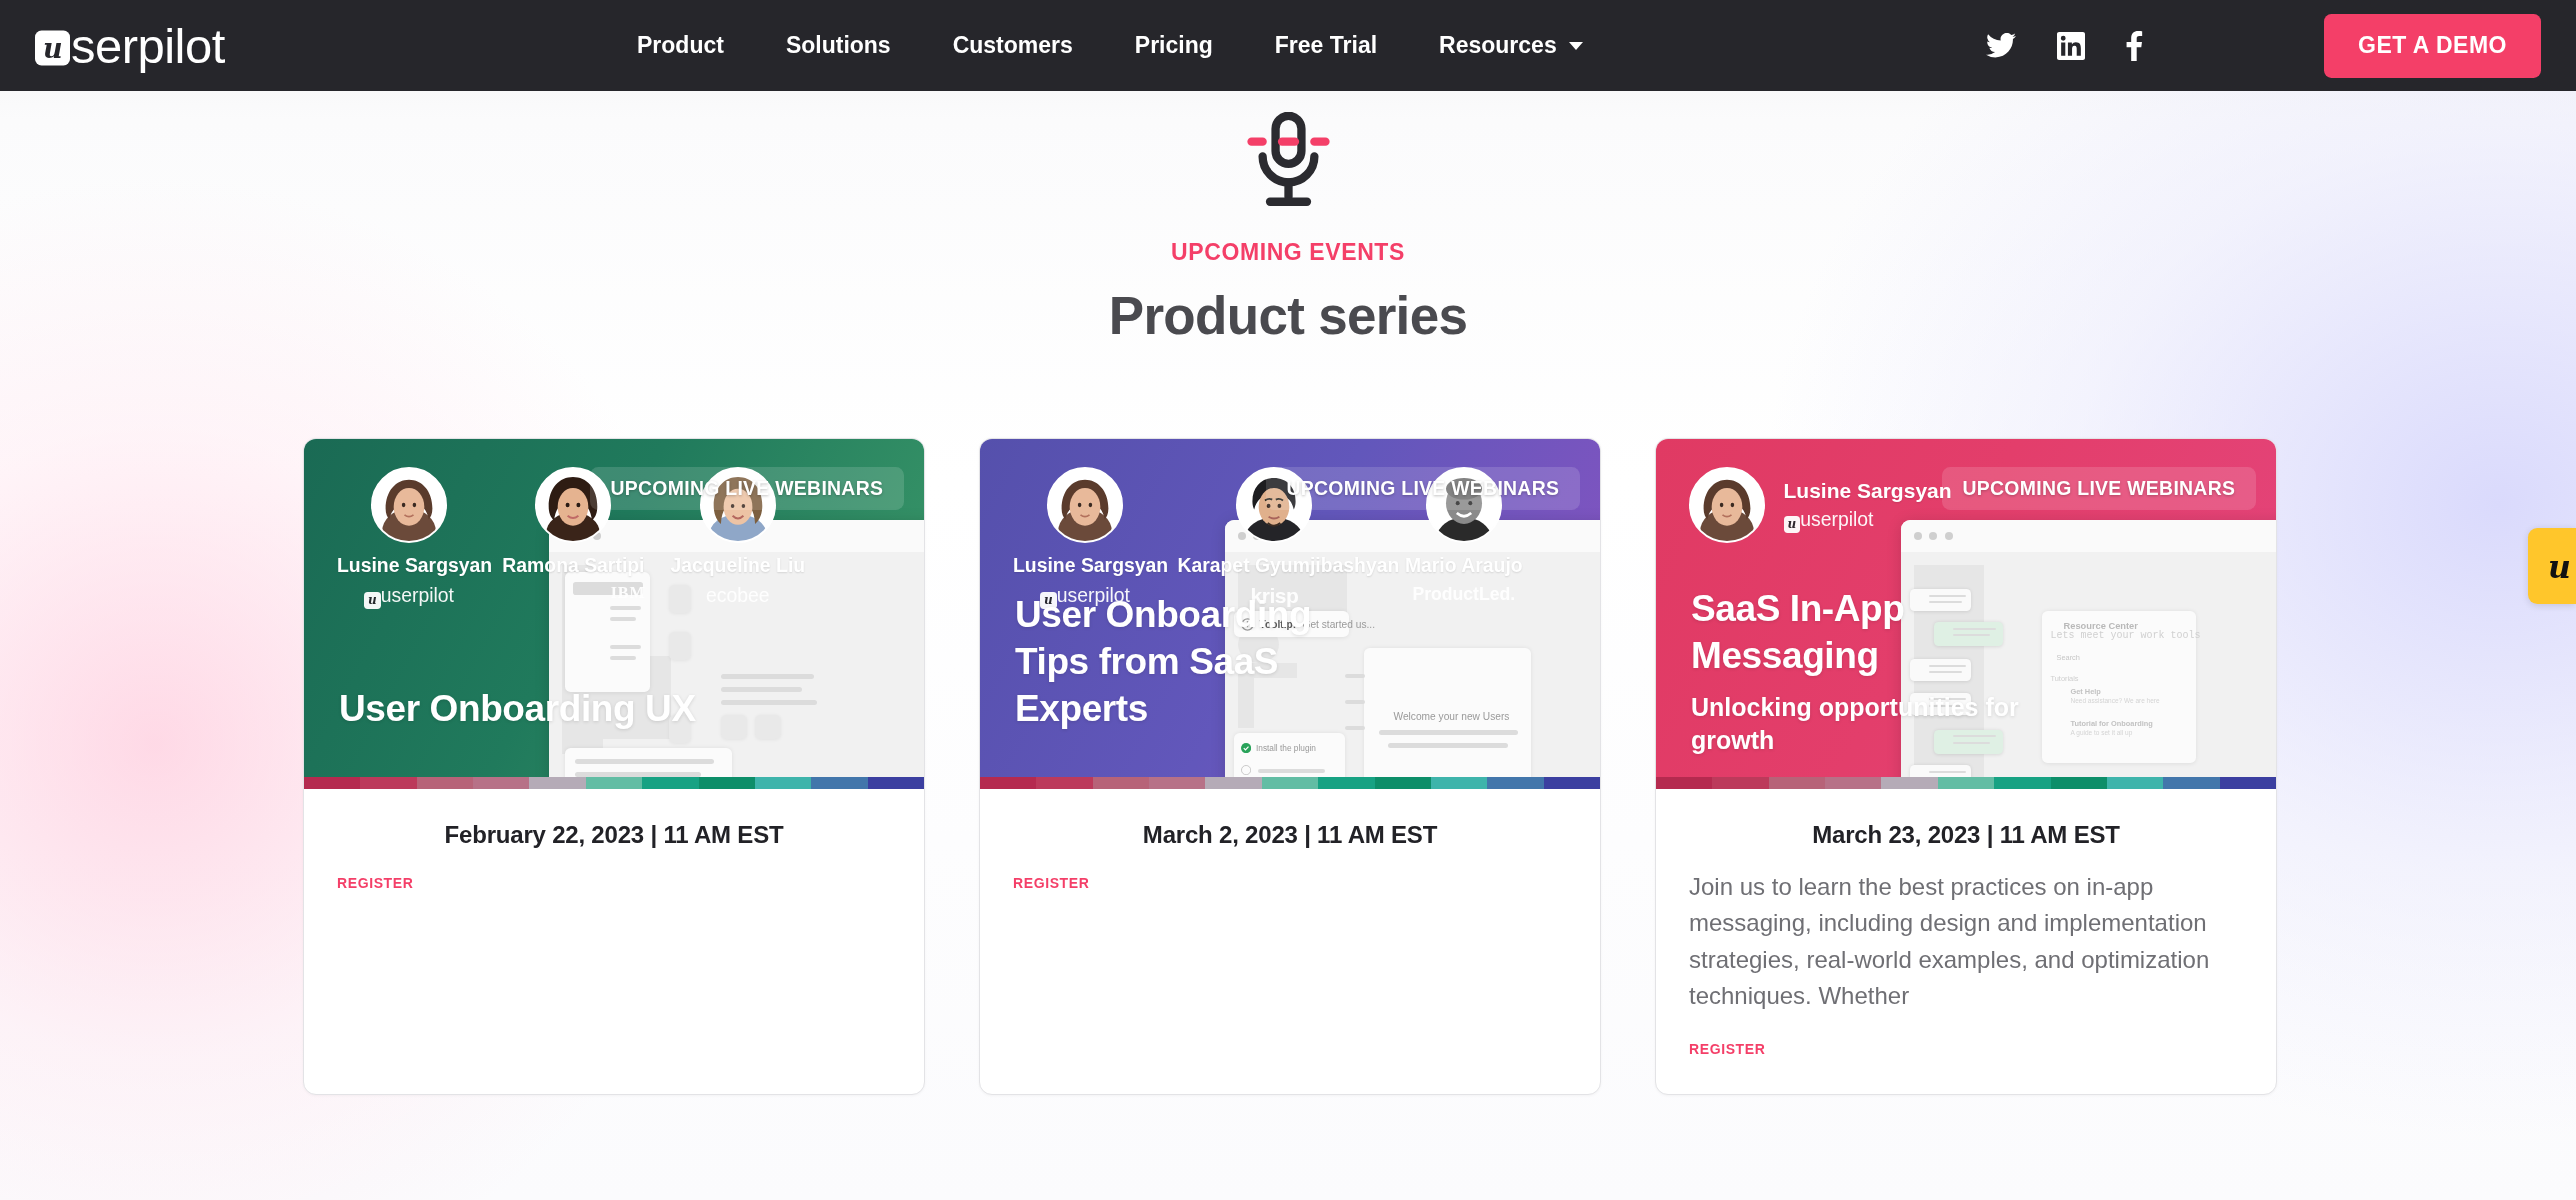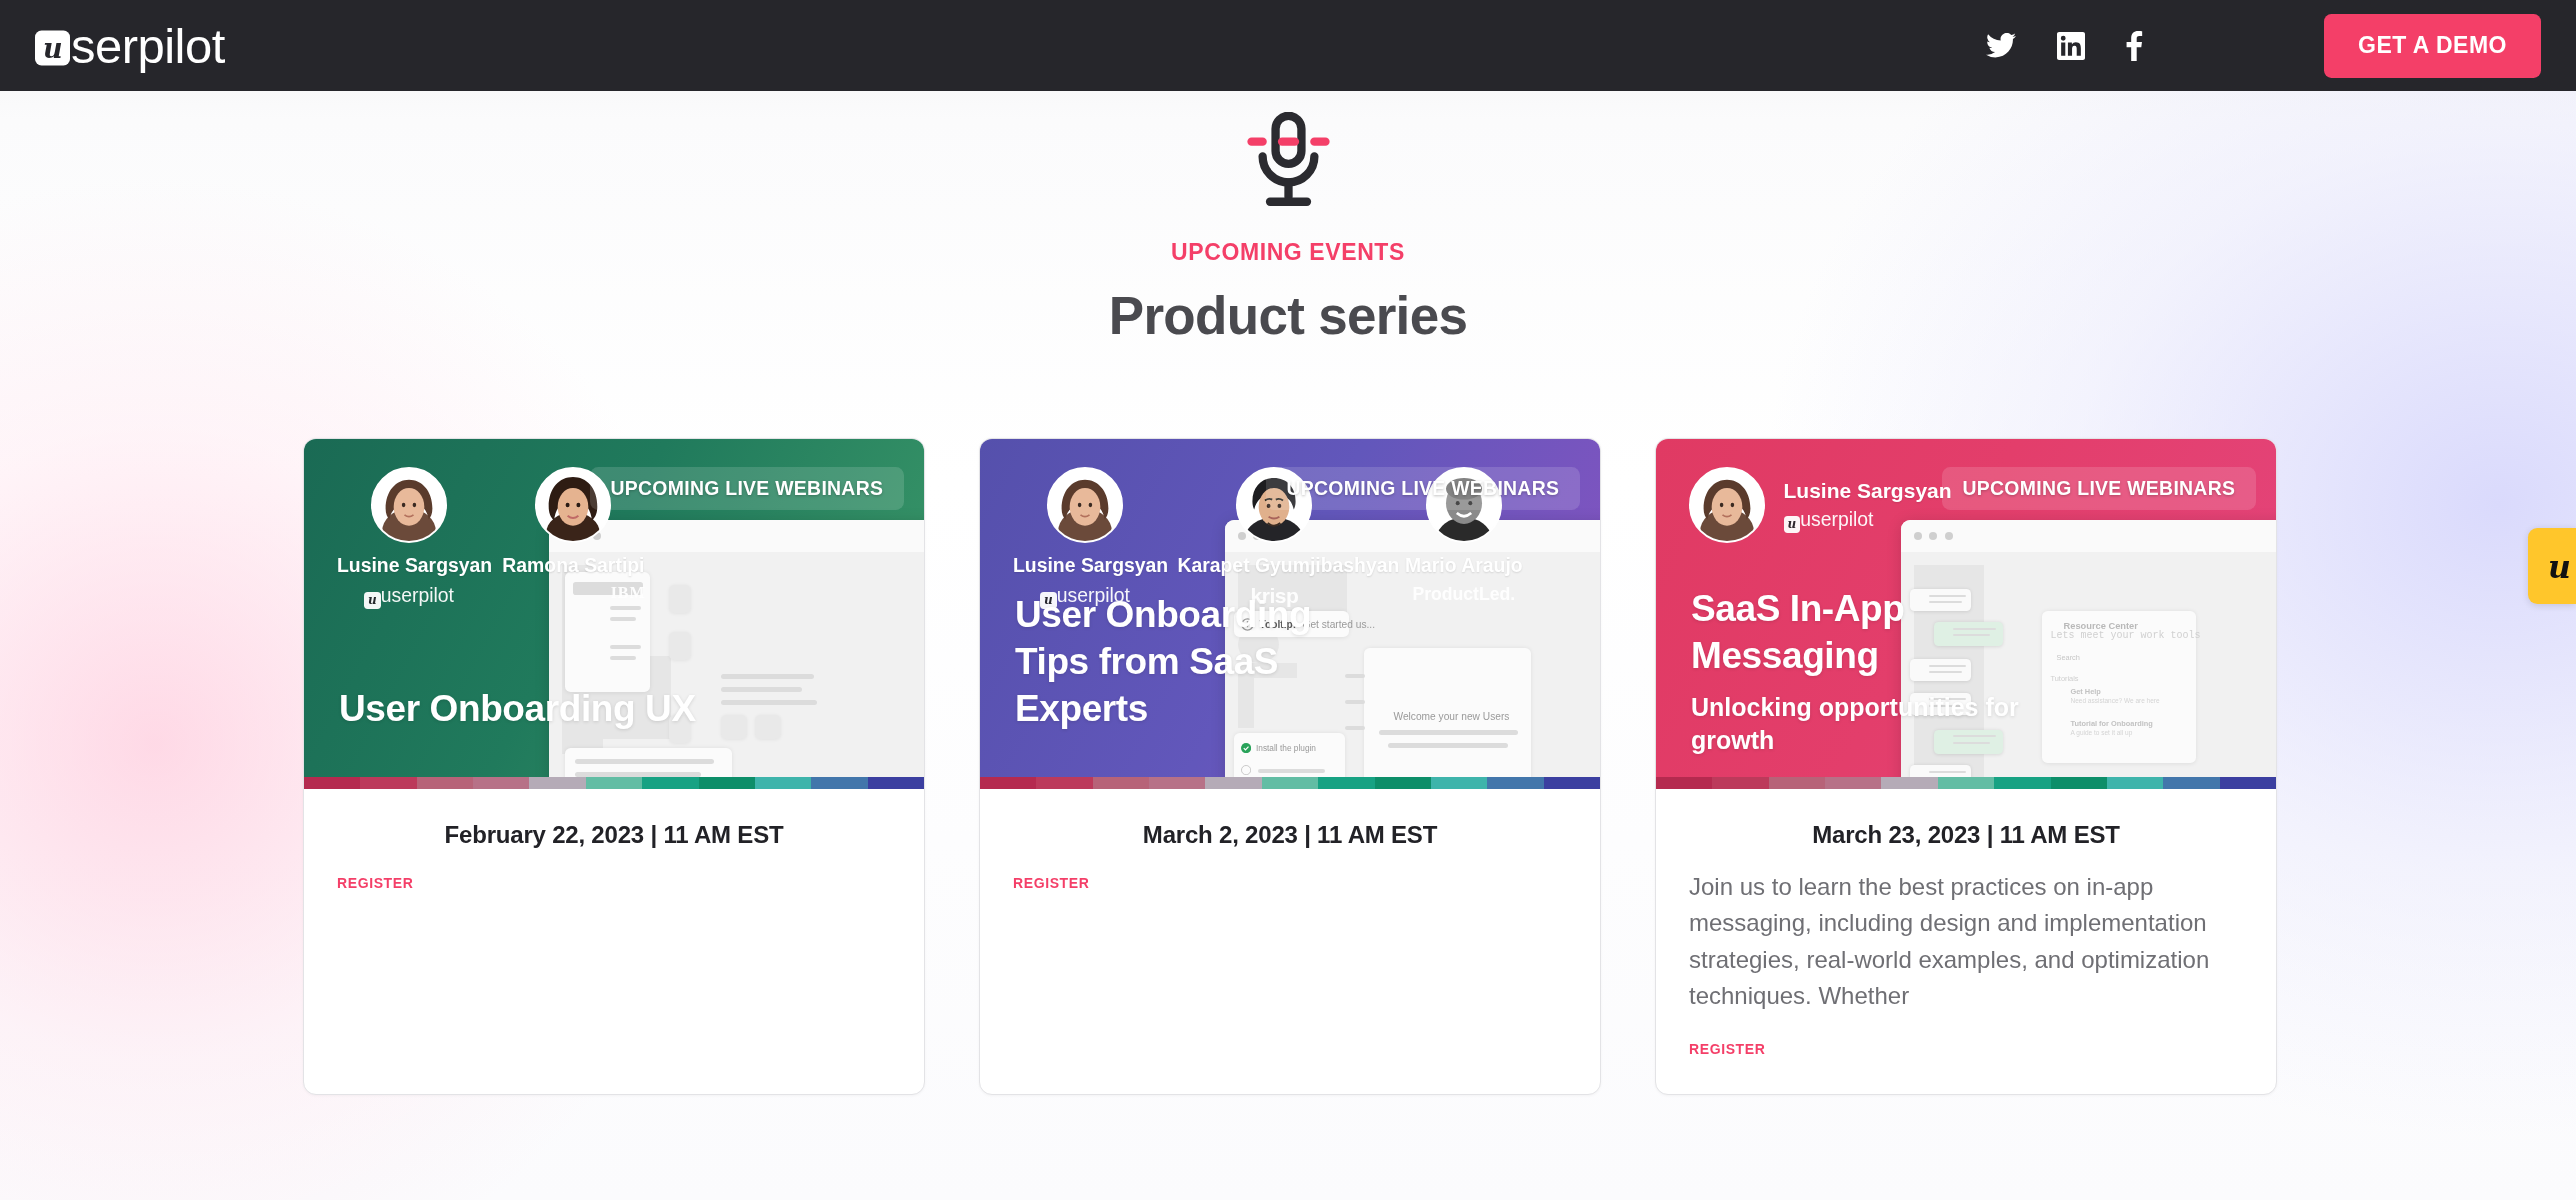--- a/index.html
+++ b/index.html
@@ -243,20 +243,41 @@
 </head>
 <body>
 
 <div class="header">
 
   <div class="logo">
     <span class="logo-mark">u</span>
       <span>serpilot</span>
   </div>
 
+  <nav class="nav">
+    <div class="nav-item">
+      <span>Product</span>
+    </div>
+    <div class="nav-item">
+      <span>Solutions</span>
+    </div>
+    <div class="nav-item">
+      <span>Customers</span>
+    </div>
+    <div class="nav-item">
+      <span>Pricing</span>
+    </div>
+    <div class="nav-item">
+      <span>Free Trial</span>
+    </div>
+    <div class="nav-item">
+      <span>Resources</span>
+      <span class="caret"></span>
+    </div>
+  </nav>
 
   <div class="social">
     <a href="#">
       <svg width="30" height="25" viewBox="0 0 24 20">
           <path d="M24 2.37a9.8 9.8 0 0 1-2.83.78A4.94 4.94 0 0 0 23.34.37a9.86 9.86 0 0 1-3.13 1.2A4.92 4.92 0 0 0 11.8 6.03 13.97 13.97 0 0 1 1.67.9a4.92 4.92 0 0 0 1.52 6.57A4.9 4.9 0 0 1 .96 6.85v.06a4.92 4.92 0 0 0 3.95 4.83 4.95 4.95 0 0 1-2.22.08 4.93 4.93 0 0 0 4.6 3.42A9.88 9.88 0 0 1 0 17.3a13.94 13.94 0 0 0 7.55 2.21c9.06 0 14.01-7.5 14.01-14.01l-.02-.64A9.98 9.98 0 0 0 24 2.37z"></path>
         </svg>
     </a>
     <a href="#">
       <svg width="28" height="28" viewBox="0 0 24 24">
           <path d="M20.45 20.45h-3.56v-5.57c0-1.33-.02-3.04-1.85-3.04-1.85 0-2.14 1.45-2.14 2.94v5.67H9.35V9h3.41v1.56h.05a3.74 3.74 0 0 1 3.37-1.85c3.6 0 4.27 2.37 4.27 5.46v6.28zM5.34 7.43a2.07 2.07 0 1 1 0-4.14 2.07 2.07 0 0 1 0 4.14zm1.78 13.02H3.55V9h3.57v11.45zM22.22 0H1.77C.79 0 0 .77 0 1.72v20.56C0 23.23.79 24 1.77 24h20.45c.98 0 1.78-.77 1.78-1.72V1.72C24 .77 23.2 0 22.22 0z"></path>
@@ -350,20 +371,35 @@
                 <ellipse cx="40" cy="72" rx="30" ry="24" fill="#3a2419"></ellipse>
                 <path d="M13 42c0-21 12-33 27-33s27 12 27 33c0 8-3 13-6 15-2-16-9-21-21-21s-19 5-21 21c-3-2-6-7-6-15z" fill="#2e1c13"></path>
                 <ellipse cx="40" cy="42" rx="17" ry="21" fill="#e5b390"></ellipse>
                 <ellipse cx="34" cy="40" rx="2.2" ry="2.6" fill="#2a1b14"></ellipse>
                 <ellipse cx="46" cy="40" rx="2.2" ry="2.6" fill="#2a1b14"></ellipse>
                 <path d="M34 52q6 5 12 0" stroke="#c06a66" stroke-width="2.2" fill="none"></path>
               </svg>
           </div>
           <div class="speaker-name">Ramona Sartipi</div>
           <div class="speaker-org org-ibm">IBM</div>
+        </div>
+        <div class="speaker">
+          <div class="avatar">
+            <svg class="face" viewBox="0 0 80 80">
+                <rect width="80" height="80" fill="#fff"></rect>
+                <ellipse cx="40" cy="74" rx="32" ry="24" fill="#8fa7c8"></ellipse>
+                <path d="M13 41c0-20 12-32 27-32s27 12 27 32c0 10-4 17-8 20-1-18-8-24-19-24s-18 6-19 24c-4-3-8-10-8-20z" fill="#7d5f3f"></path>
+                <ellipse cx="40" cy="42" rx="16" ry="20" fill="#edc3a4"></ellipse>
+                <ellipse cx="34" cy="41" rx="2" ry="2.2" fill="#3a2a22"></ellipse>
+                <ellipse cx="46" cy="41" rx="2" ry="2.2" fill="#3a2a22"></ellipse>
+                <path d="M34 52q6 6 12 0" stroke="#b5685e" stroke-width="2.2" fill="none"></path>
+              </svg>
+          </div>
+          <div class="speaker-name">Jacqueline Liu</div>
+          <div class="speaker-org">ecobee</div>
         </div>
       </div>
 
       <div class="badge">UPCOMING LIVE WEBINARS</div>
       <div class="media-title">User Onboarding UX</div>
 
       <div class="color-strip">
         <span style="background:#b52a4f"></span>
           <span style="background:#bc3a5b"></span>
           <span style="background:#b76378"></span>

